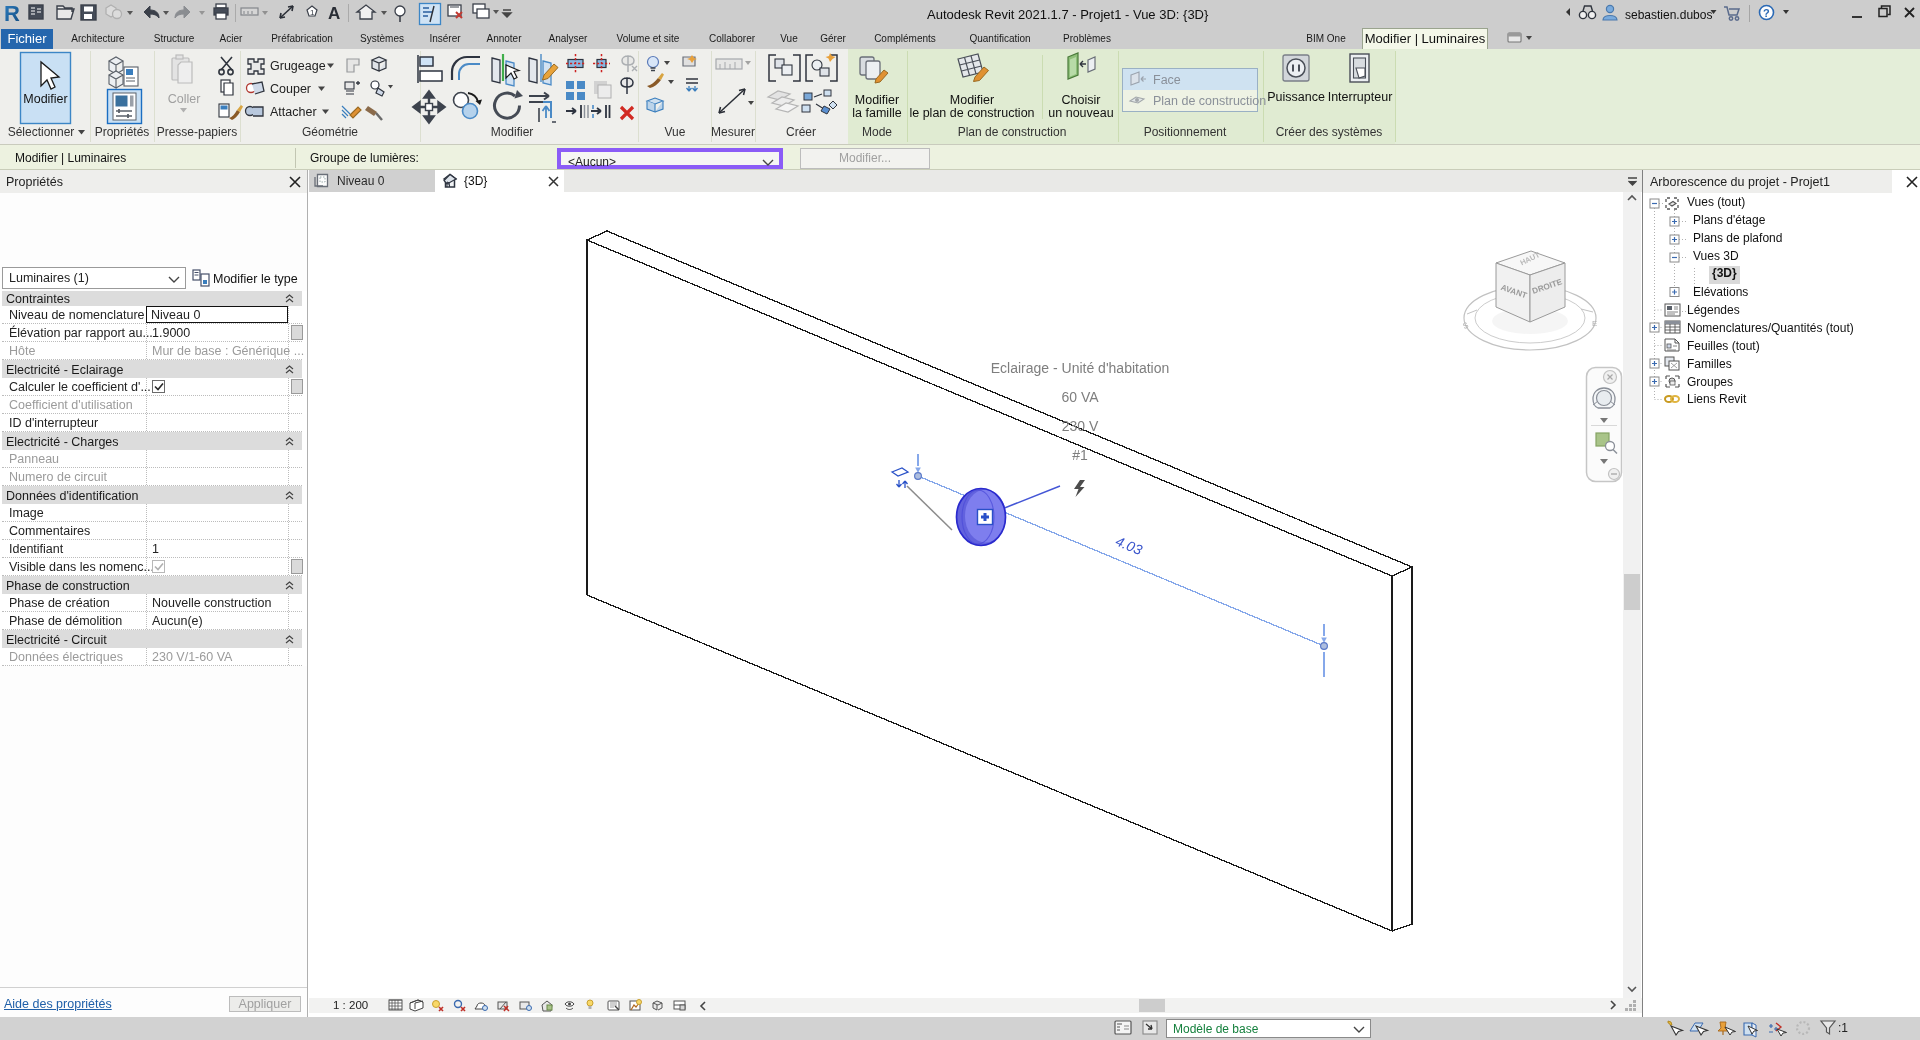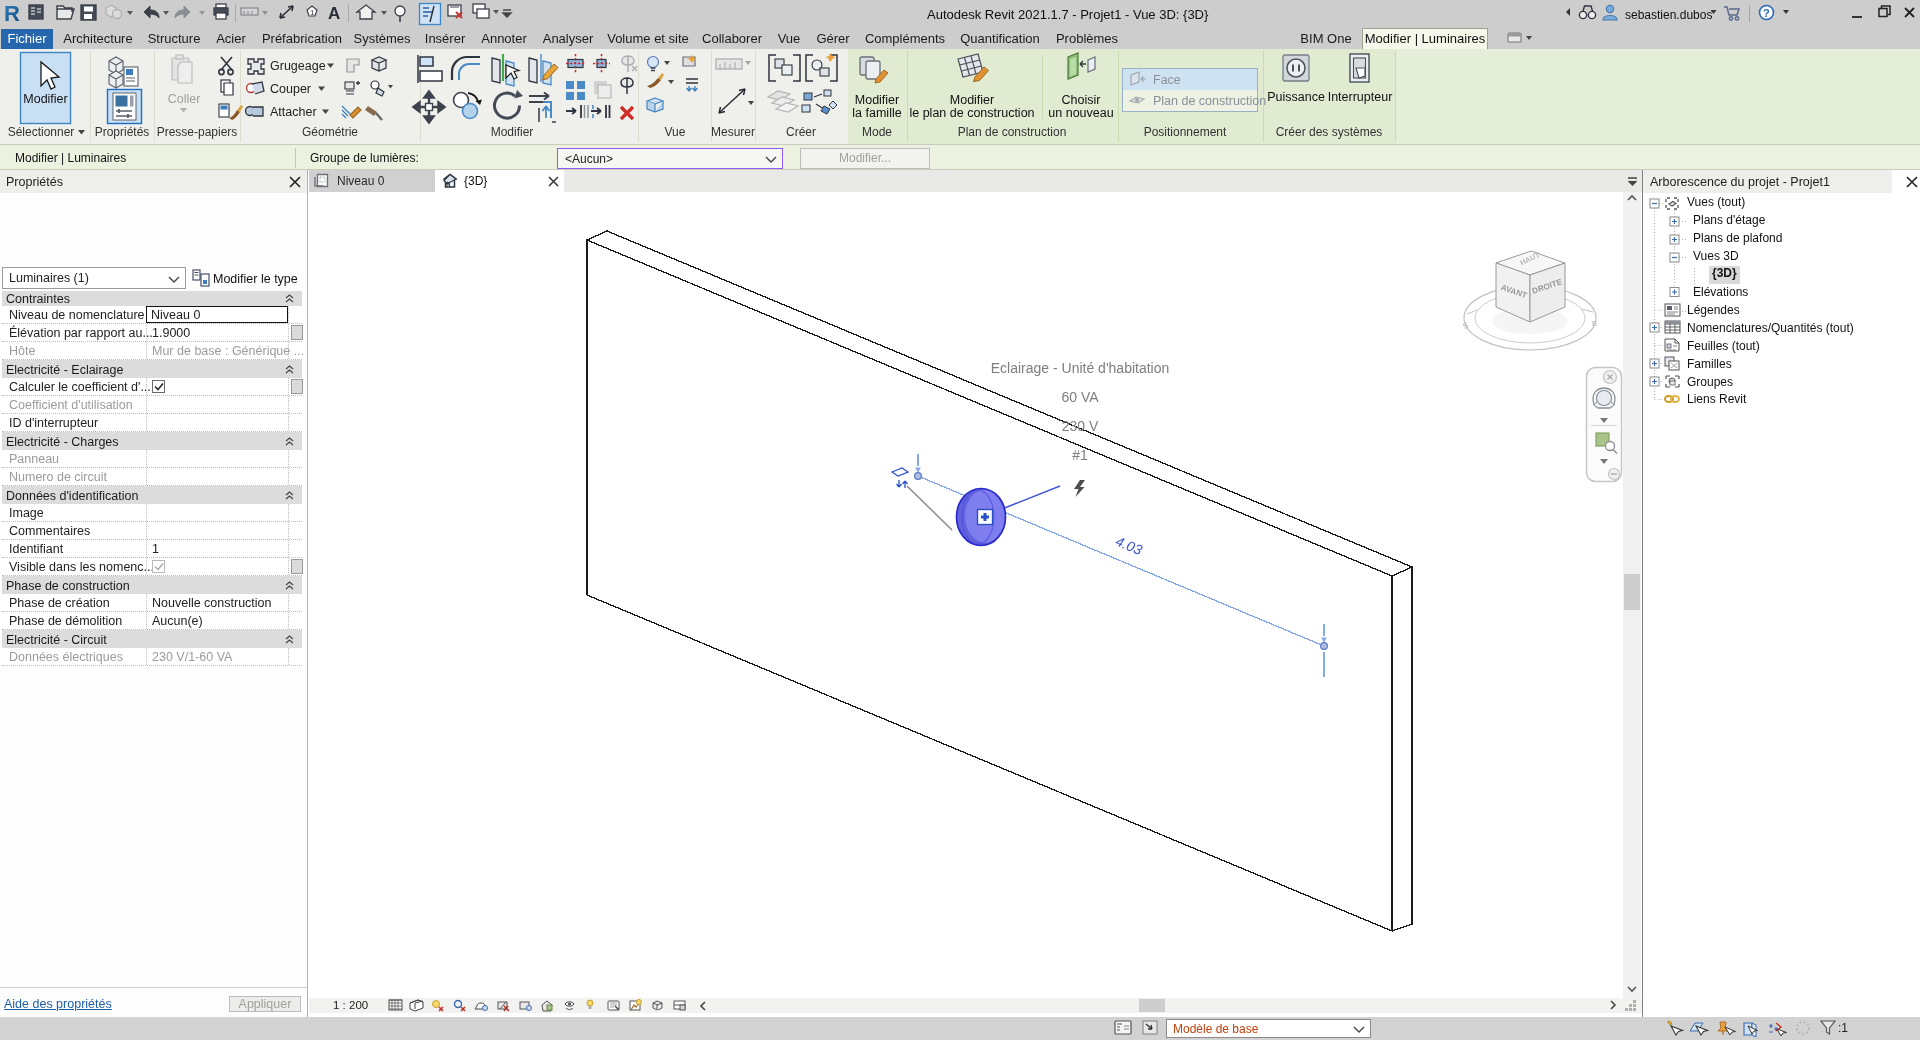--- a/index.html
+++ b/index.html
@@ -6,21 +6,21 @@
 html,body { width:1920px; height:1040px; overflow:hidden; }
 body { font-family:"Liberation Sans", sans-serif; font-size:12px; color:#222; }
 #app { position:relative; width:1920px; height:1040px; background:#fff; }
 svg text { font-family:"Liberation Sans", sans-serif; }
 
 #titlebar { position:absolute; left:0; top:0; width:1920px; height:28px; background:#cdcdcd; }
 #titlebar .ttxt { position:absolute; top:7px; left:927px; font-size:13px; color:#101010; }
 #titlebar .user { position:absolute; top:8px; left:1625px; font-size:12px; color:#101010; }
 
 #tabrow { position:absolute; left:0; top:28px; width:1920px; height:21px; background:#cdcdcd; }
-.rtab { position:absolute; top:0; height:21px; line-height:21px; font-size:13px; color:#1a1a1a; transform:translateX(-50%); white-space:nowrap; }
+.rtab { position:absolute; top:0; height:21px; line-height:21px; font-size:10px; color:#1a1a1a; transform:translateX(-50%); white-space:nowrap; }
 #ftab { position:absolute; left:1px; top:1px; width:52px; height:20px; background:#2566ad; color:#fff; font-size:13px; text-align:center; line-height:20px; }
 #ctxtab { position:absolute; left:1362px; top:0px; width:126px; height:21px; background:#f4f7e9; border:1px solid #9aa48e; border-bottom:none; color:#111; font-size:13px; text-align:center; line-height:20px; }
 
 #ribbon { position:absolute; left:0; top:49px; width:1920px; height:96px; background:#f0f0ee; }
 #optbar { position:absolute; left:0; top:145px; width:1920px; height:25px; background:#edf2e0; border-bottom:1px solid #c9cdb9; font-size:12px; }
 
 #props { position:absolute; left:0; top:170px; width:308px; height:847px; background:#fdfdfd; border-right:1px solid #b0b0b0; }
 #props .hdr { position:absolute; left:0; top:0; width:100%; height:23px; background:#eeeeec; }
 .prow { position:absolute; left:2px; width:300px; height:18px; background:#fff; border-bottom:1px dotted #bcbcbc; }
 .prow::before { content:""; position:absolute; left:144px; top:0; bottom:0; border-left:1px dotted #bcbcbc; }
@@ -458,21 +458,21 @@
   </g>
   <text x="1360" y="52" font-size="12.5" text-anchor="middle" fill="#111">Interrupteur</text>
   <text x="1329" y="87" font-size="12" text-anchor="middle" fill="#333">Créer des systèmes</text>
 </svg>
 </div>
 
 <div id="optbar">
   <div style="position:absolute; left:15px; top:6px; color:#111;">Modifier | Luminaires</div>
   <div style="position:absolute; left:295px; top:3px; width:1px; height:20px; background:#c2c6b2;"></div>
   <div style="position:absolute; left:310px; top:6px; color:#111;">Groupe de lumières:</div>
-  <div style="position:absolute; left:557px; top:3px; width:226px; height:21px; background:#f6f6f4; border:1px solid #8b5cf6;">
+  <div style="position:absolute; left:557px; top:3px; width:226px; height:21px; background:#f6f6f4; border:4px solid #8b5cf6;">
     <span style="position:absolute; left:7px; top:3px;">&lt;Aucun&gt;</span>
     <svg width="12" height="8" style="position:absolute; right:5px; top:7px;">
           <path d="M1 1 l5 5 5 -5" stroke="#444" stroke-width="1.4" fill="none"></path>
         </svg>
   </div>
   <div style="position:absolute; left:800px; top:3px; width:130px; height:21px; background:#f2f2ef; border:1px solid #bcbcbc; color:#a0a0a0; text-align:center; line-height:19px;">Modifier...</div>
 </div>
 
 <div id="props">
   <div class="hdr">
@@ -895,21 +895,21 @@
 
 <div id="statusbar">
   <svg width="60" height="23" style="position:absolute;left:1113px;top:0;">
     <rect x="2" y="4" width="16" height="13" rx="1" fill="#f4f4f4" stroke="#555" stroke-width="1.2"></rect>
     <path d="M4 7 h5 M4 10 h3 M4 13 h3" stroke="#555" stroke-width="1"></path>
     <path d="M11 9 h5 M11 12 h5" stroke="#888" stroke-width="1"></path>
     <rect x="30" y="4" width="14" height="13" fill="#e8e8e8" stroke="#888" stroke-width="1.1"></rect>
     <path d="M33 7 l6 5 M39 12 l-1 -4 M39 12 l-4 0" stroke="#333" stroke-width="1.3" fill="none"></path>
   </svg>
   <div style="position:absolute;left:1166px;top:2px;width:205px;height:19px;background:#fff;border:1px solid #8a8a8a;">
-    <span style="position:absolute;left:6px;top:2px;color:#c2410c;">Modèle de base</span>
+    <span style="position:absolute;left:6px;top:2px;color:#15803d;">Modèle de base</span>
     <svg width="12" height="8" style="position:absolute;right:5px;top:6px;">
           <path d="M1 1 l5 5 5 -5" stroke="#444" stroke-width="1.4" fill="none"></path>
         </svg>
   </div>
   <svg width="260" height="23" style="position:absolute;left:1660px;top:0;">
     <g transform="translate(6,4)">
       <path d="M2 0 a4 4 0 0 1 4 4 l-2 0 a2 2 0 0 0 -2 -2 z" fill="#e8b83a" stroke="#a8821a" stroke-width="0.8"></path>
       <path d="M5 5 l5 9 2.5 -3.5 4 -1 z" fill="#fff" stroke="#333" stroke-width="1.1"></path>
     </g>
     <g transform="translate(30,4)">

